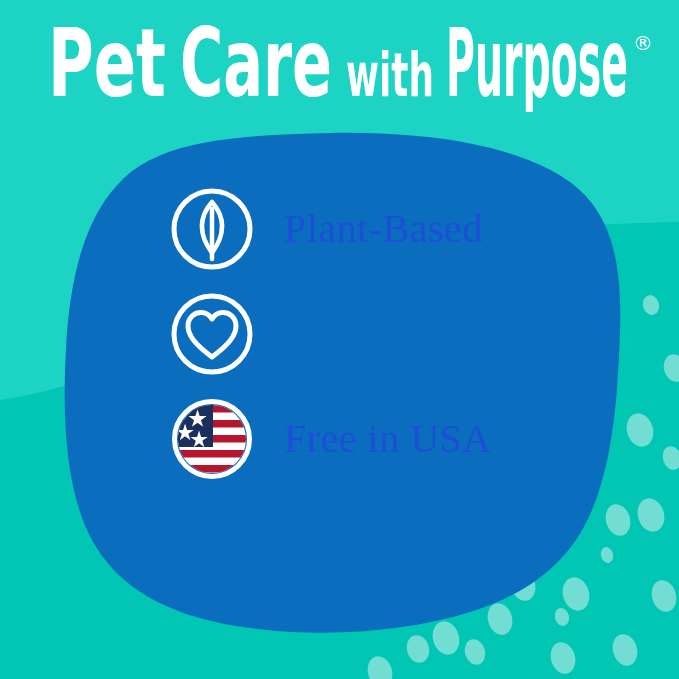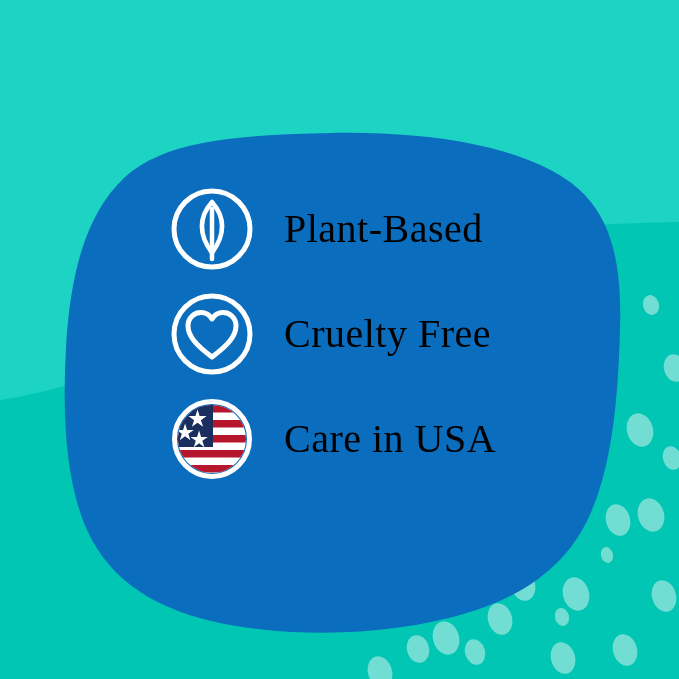--- a/index.html
+++ b/index.html
@@ -51,21 +51,21 @@
     height: 105px;
   }
   .badge-icon {
     width: 88px;
     height: 88px;
     flex: 0 0 88px;
     display: block;
   }
   .badge-label {
     margin-left: 28px;
-    color: #000000;
+    color: #1d4ed8;
     font-family: "Liberation Serif", serif;
     font-size: 40px;
     line-height: 1;
     letter-spacing: 0.5px;
     white-space: nowrap;
   }
 </style>
 </head>
 <body>
 
@@ -102,39 +102,47 @@
              C614,214 622,268 620,330
              C618,400 612,462 592,510
              C572,558 534,592 470,612
              C400,634 310,638 236,626
              C168,615 118,588 92,540
              C66,492 62,420 66,348
              C70,278 84,216 124,178
              C164,140 240,135 330,133 Z" fill="#0b6dbd"></path>
   </svg>
 
+  <div class="title-wrap">
+    <svg class="title-svg" viewBox="0 0 640 92" width="640" height="92" xmlns="http://www.w3.org/2000/svg">
+      <text x="28" y="76" fill="#ffffff" font-family="'DejaVu Sans Condensed','DejaVu Sans',sans-serif" font-size="84" font-weight="bold" transform="scale(1,1.12) translate(0,-8)" textLength="118" lengthAdjust="spacingAndGlyphs">Pet</text>
+      <text x="160" y="76" fill="#ffffff" font-family="'DejaVu Sans Condensed','DejaVu Sans',sans-serif" font-size="84" font-weight="bold" transform="scale(1,1.12) translate(0,-8)" textLength="152" lengthAdjust="spacingAndGlyphs">Care</text>
+      <text x="326" y="76" fill="#ffffff" font-family="'DejaVu Sans Condensed','DejaVu Sans',sans-serif" font-size="54" font-weight="bold" transform="scale(1,1.12) translate(0,-8)" textLength="88" lengthAdjust="spacingAndGlyphs">with</text>
+      <text x="426" y="76" fill="#ffffff" font-family="'DejaVu Sans Condensed','DejaVu Sans',sans-serif" font-size="84" font-weight="bold" transform="scale(1,1.12) translate(0,-8)" textLength="182" lengthAdjust="spacingAndGlyphs">Purpose</text>
+      <text x="613" y="30" fill="#ffffff" font-family="'DejaVu Sans',sans-serif" font-size="20">®</text>
+    </svg>
+  </div>
 
   <div class="badge-list">
 
     <div class="badge-row">
       <svg class="badge-icon" viewBox="0 0 88 88" xmlns="http://www.w3.org/2000/svg">
         <circle cx="44" cy="44" r="38" fill="none" stroke="#ffffff" stroke-width="5"></circle>
         <path d="M44,17 C58,33 57,50 44,68 C31,50 30,33 44,17 Z" fill="none" stroke="#ffffff" stroke-width="4.5" stroke-linejoin="round"></path>
         <line x1="44" y1="24" x2="44" y2="74" stroke="#ffffff" stroke-width="4.5" stroke-linecap="round"></line>
       </svg>
       <div class="badge-label">Plant-Based</div>
     </div>
 
     <div class="badge-row">
       <svg class="badge-icon" viewBox="0 0 88 88" xmlns="http://www.w3.org/2000/svg">
         <circle cx="44" cy="44" r="38" fill="none" stroke="#ffffff" stroke-width="5"></circle>
         <path d="M44,67 C28,55 20,46 20,36 C20,28 26,22.5 33,22.5 C38,22.5 41.8,25.2 44,29
                  C46.2,25.2 50,22.5 55,22.5 C62,22.5 68,28 68,36 C68,46 60,55 44,67 Z" fill="none" stroke="#ffffff" stroke-width="5" stroke-linejoin="round"></path>
       </svg>
-      <div class="badge-label">Cruelty Free</div>
     </div>
 
 
     <div class="badge-row">
       <svg class="badge-icon" viewBox="0 0 88 88" xmlns="http://www.w3.org/2000/svg">
         <defs>
           <clipPath id="flagClip">
               <circle cx="44" cy="44" r="34"></circle>
             </clipPath>
         </defs>
@@ -149,17 +157,17 @@
             <rect x="8" y="70" width="72" height="7.5"></rect>
           </g>
           <rect x="8" y="8" width="37" height="44" fill="#1b2f5e"></rect>
           <g fill="#ffffff">
             <path d="M30,16 l2.6,8.1 8.5,0 -6.9,5 2.6,8.1 -6.8,-5 -6.8,5 2.6,-8.1 -6.9,-5 8.5,0 Z" transform="translate(0,-2) scale(0.82) translate(6,4)"></path>
             <path d="M30,16 l2.6,8.1 8.5,0 -6.9,5 2.6,8.1 -6.8,-5 -6.8,5 2.6,-8.1 -6.9,-5 8.5,0 Z" transform="translate(-11,13) scale(0.78) translate(6,4)"></path>
             <path d="M30,16 l2.6,8.1 8.5,0 -6.9,5 2.6,8.1 -6.8,-5 -6.8,5 2.6,-8.1 -6.9,-5 8.5,0 Z" transform="translate(3,20) scale(0.78) translate(6,4)"></path>
           </g>
         </g>
       </svg>
-      <div class="badge-label">Care in USA</div>
+      <div class="badge-label">Free in USA</div>
     </div>
 
   </div>
 </div>
 
 </body></html>

